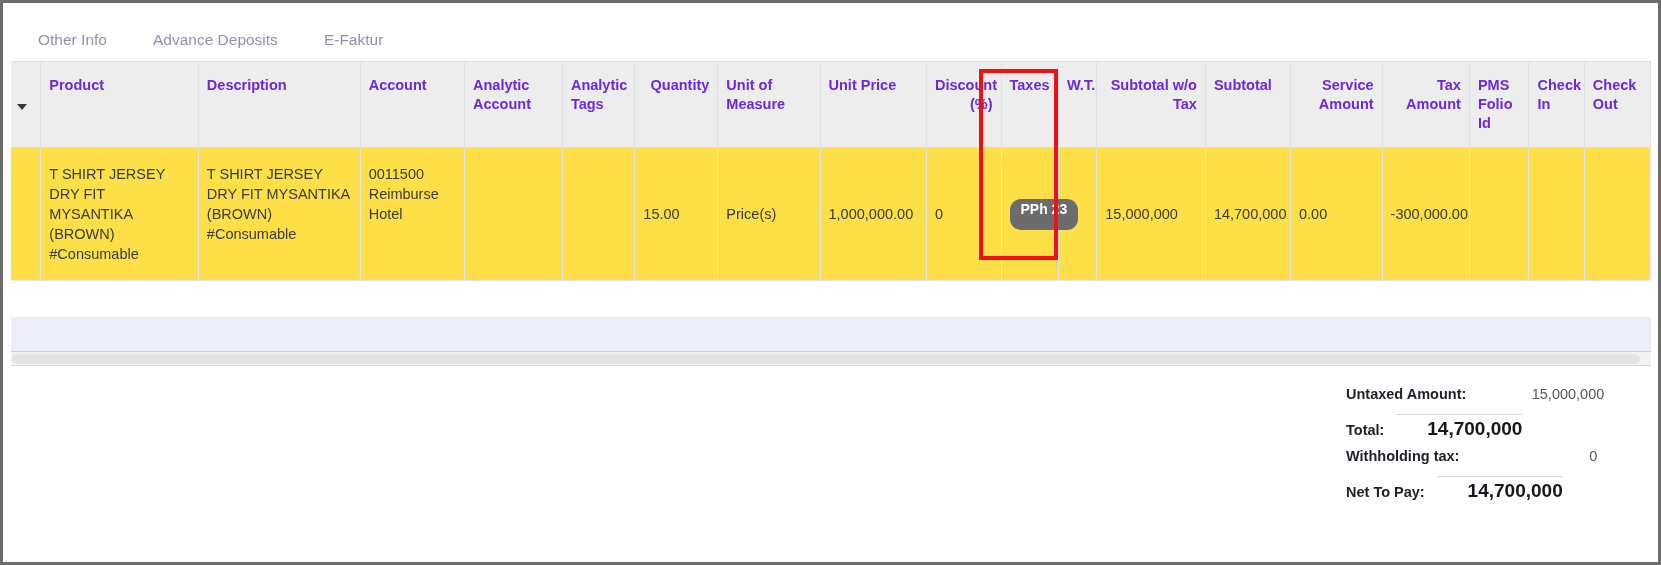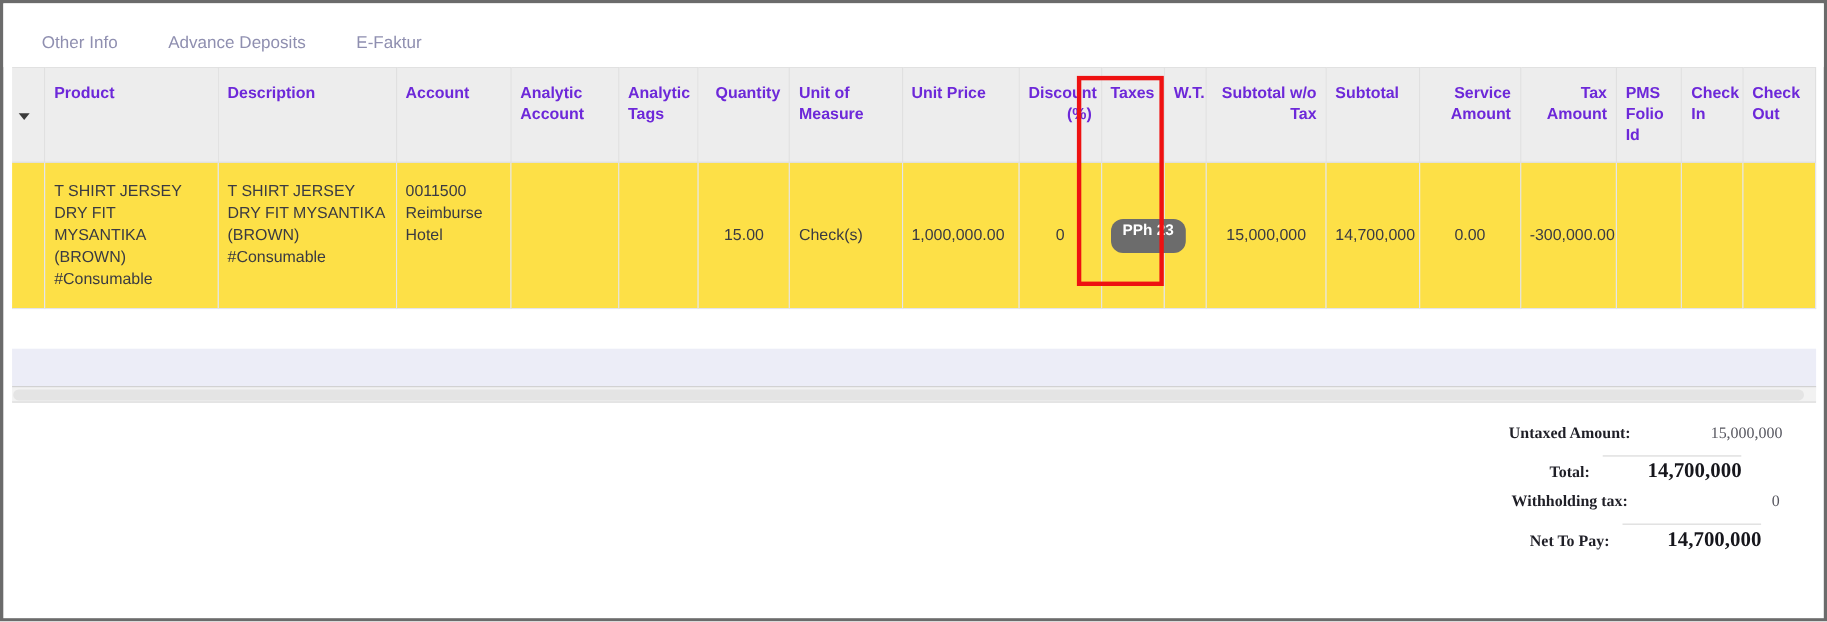--- a/index.html
+++ b/index.html
@@ -101,21 +101,21 @@
     color: #3a3a42;
     font-size: 14.5px;
     vertical-align: top;
     padding: 16px 8px 16px 8px;
     line-height: 20px;
     border-right: 1px solid #e3e4ee;
     border-bottom: 1px solid #e3e4ee;
     height: 110px;
     box-sizing: border-box;
   }
-  table.grid td.num { text-align: center; }
+  table.grid td.num { text-align: left; }
   table.grid td.mid { vertical-align: middle; }
   table.grid td.handle { border-right: 1px solid #e3e4ee; }
 
   tr.blank-white td {
     background: #ffffff;
     height: 36px;
     border-right: none;
     border-bottom: none;
     padding: 0;
   }
@@ -184,24 +184,23 @@
   
   .totals {
     position: absolute;
     right: 12px;
     top: 383px;
     width: 300px;
     font-size: 14px;
   }
   .totals .row {
     display: flex;
-    justify-content: center;
+    justify-content: flex-start;
     align-items: baseline;
     height: 28px;
-    font-family: Liberation Serif, serif;
   }
   .totals .label {
     color: #1f1f27;
     font-weight: bold;
     text-align: right;
     padding-right: 12px;
     font-size: 14.5px;
     white-space: nowrap;
   }
   .totals .value {
@@ -287,21 +286,21 @@
       </thead>
       <tbody>
         <tr>
           <td class="handle"></td>
           <td>T SHIRT JERSEY DRY FIT MYSANTIKA (BROWN) #Consumable</td>
           <td>T SHIRT JERSEY DRY FIT MYSANTIKA (BROWN) #Consumable</td>
           <td>0011500 Reimburse Hotel</td>
           <td></td>
           <td></td>
           <td class="num mid">15.00</td>
-          <td class="mid">Check(s)</td>
+          <td class="mid">Price(s)</td>
           <td class="mid">1,000,000.00</td>
           <td class="num mid">0</td>
           <td class="mid">
             <span class="pill">PPh 23</span>
           </td>
           <td class="mid"></td>
           <td class="num mid">15,000,000</td>
           <td class="mid">14,700,000</td>
           <td class="num mid">0.00</td>
           <td class="num mid">-300,000.00</td>

